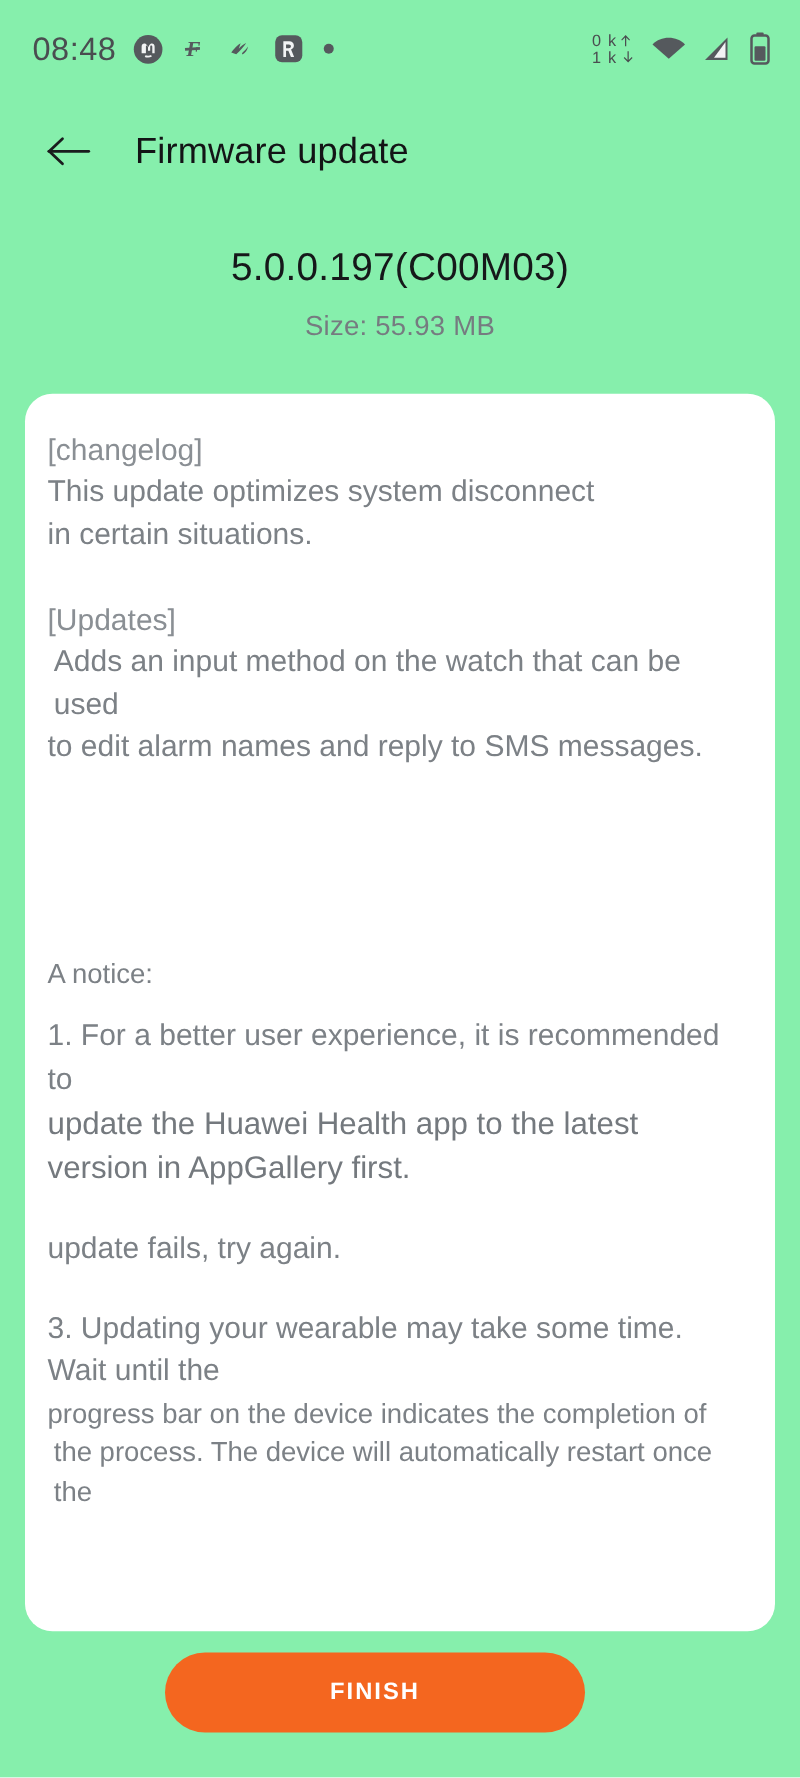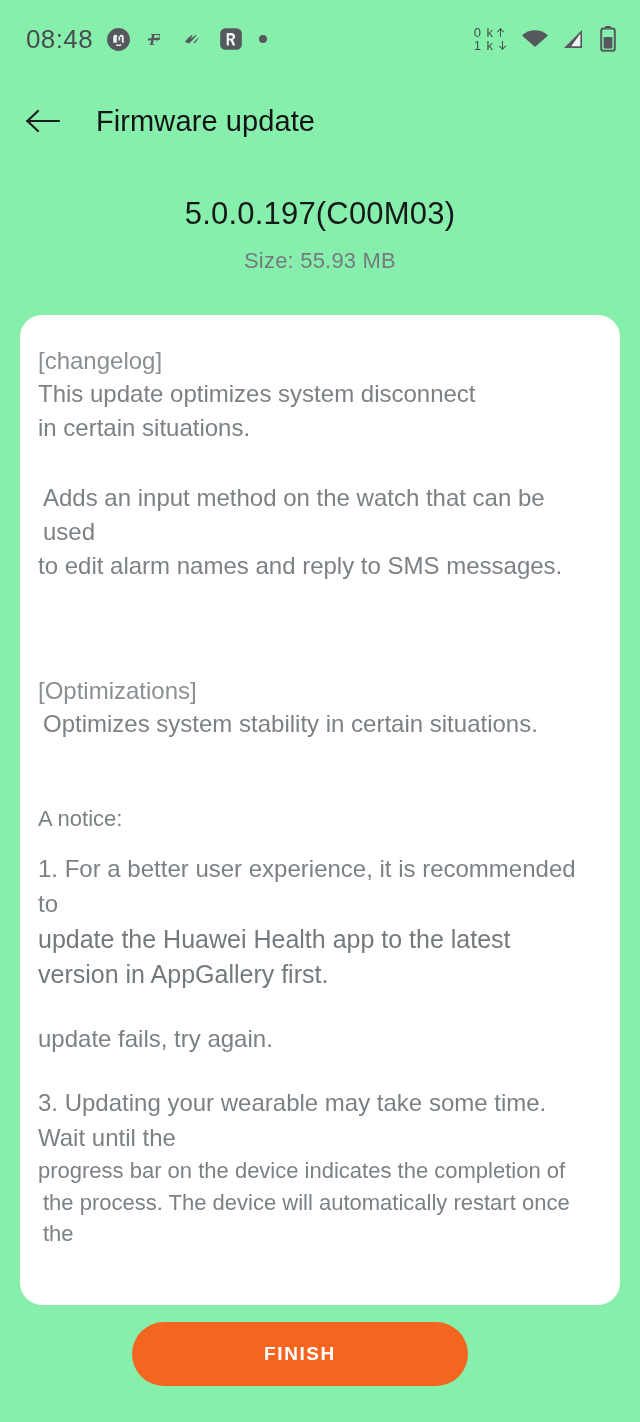--- a/index.html
+++ b/index.html
@@ -21,21 +21,21 @@
   .sb-time{ font-size:26px; color:#4a4d50; letter-spacing:.4px; }
   .sb-ico{ display:flex; align-items:center; justify-content:center; }
   .sb-right{ display:flex; align-items:center; gap:11px; }
   .netspeed{ display:flex; align-items:center; gap:1px; }
   .netspeed .nums{ display:flex; flex-direction:column; font-size:13px; line-height:13px;
     color:#4a4d50; letter-spacing:1px; }
   .netspeed .arrows{ display:flex; flex-direction:column; line-height:11px;
     font-size:14px; color:#4a4d50; }
 
   
-  .header{ height:86px; display:flex; align-items:center; padding-left:24px; gap:32px; }
+  .header{ height:86px; display:flex; align-items:center; padding-left:36px; gap:32px; }
   .back-btn{ width:40px; height:40px; display:flex; align-items:center; justify-content:center; cursor:pointer; }
   .title{ font-size:29px; color:#131416; letter-spacing:.1px; }
 
   
   .version-block{ text-align:center; padding-top:32px; }
   .version{ font-size:31px; color:#16181a; letter-spacing:.2px; }
   .size{ font-size:22px; color:#767b80; margin-top:16px; letter-spacing:.2px; }
 
   
   .card{
@@ -169,31 +169,28 @@
 
     <div class="blk">
       <div class="sec-head">[changelog]</div>
       <div class="body-lg">This update optimizes system disconnect</div>
       <div class="body-lg">in certain situations.</div>
     </div>
 
     <div class="gap-md"></div>
 
     <div class="blk">
+      <div class="sec-head">[Updates]</div>
       <div class="body-lg ind">Adds an input method on the watch that can be used</div>
       <div class="body-lg">to edit alarm names and reply to SMS messages.</div>
     </div>
 
     <div class="gap-lg"></div>
     <div class="gap-md"></div>
 
-    <div class="blk">
-      <div class="sec-head">[Optimizations]</div>
-      <div class="body-lg ind">Optimizes system stability in certain situations.</div>
-    </div>
 
     <div class="gap-lg"></div>
 
     <div class="blk">
       <div class="body-md">A notice:</div>
       <div class="gap-sm"></div>
 
       <div>
         <div class="body-sm">1. For a better user experience, it is recommended to</div>
         <div class="body-xl">update the Huawei Health app to the latest</div>

